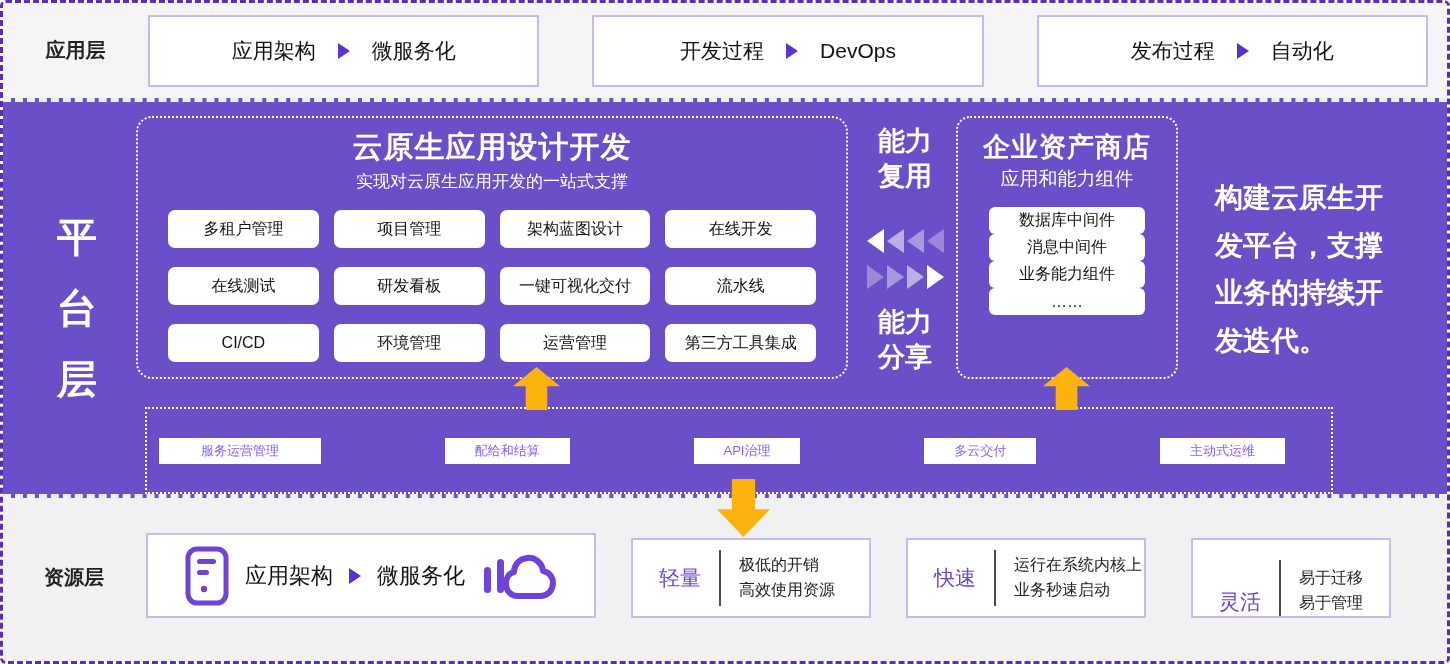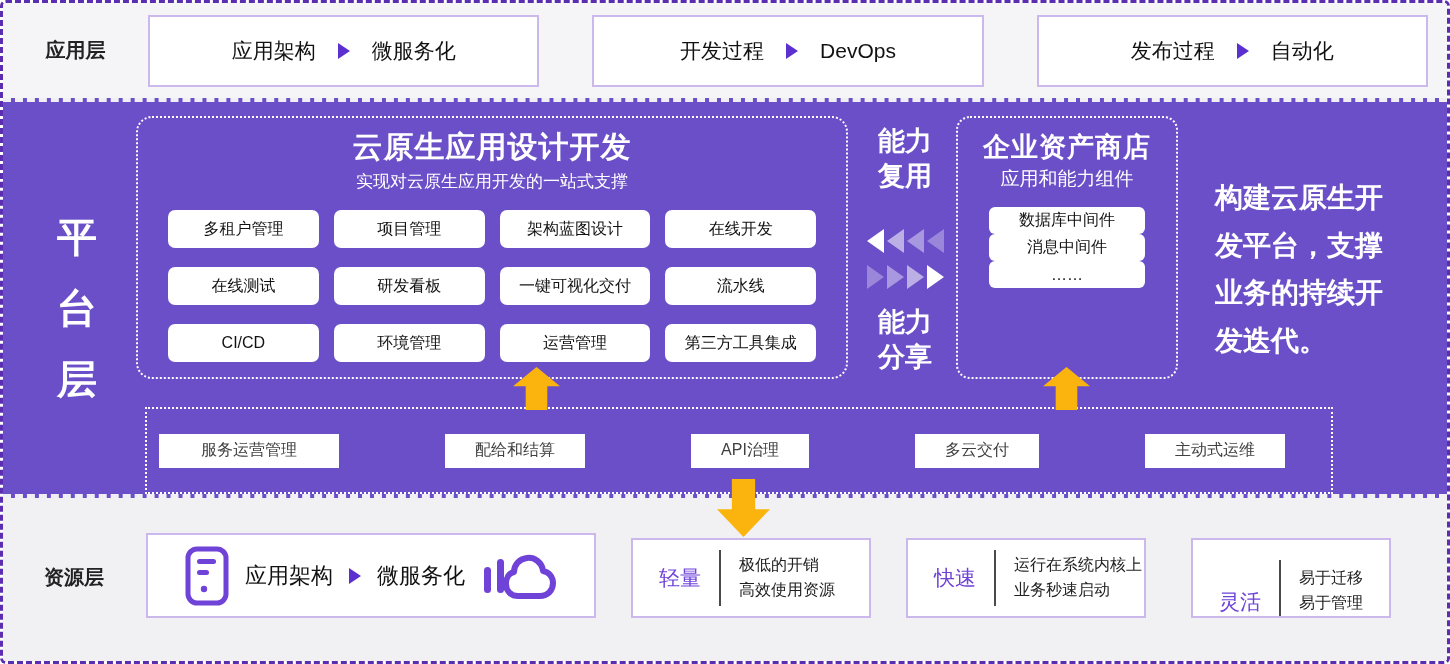--- a/index.html
+++ b/index.html
@@ -76,21 +76,21 @@
     font-size:28px; font-weight:bold; line-height:1.7; color:#fff;
     word-break:break-all; text-align:left;
   }
 
   .service-box{ left:142px; top:305px; width:1188px; height:87px; }
   .service-inner{
     height:100%; display:flex; align-items:center;
     justify-content:space-between; padding:0 46px 0 12px;
   }
   .svc-chip{
-    height:34px; background:#fff; color:#404040; font-size:16px;
+    height:26px; background:#fff; color:#8b5cf6; font-size:13px;
     display:flex; align-items:center; justify-content:center; padding:0 30px;
   }
   .svc-chip:first-child{ padding:0 42px; }
 
   .up-arrow{
     position:absolute; width:47px; height:43px; background:#FBB40D;
     clip-path:polygon(50% 0,100% 45%,73% 45%,73% 100%,27% 100%,0 45%,0 45%);
     clip-path:polygon(50% 0,100% 45%,73% 45%,73% 100%,27% 100%,27% 45%,0 45%);
   }
   .up1{ left:510px; top:265px; } .up2{ left:1040px; top:265px; }
@@ -185,20 +185,21 @@
       <div class="cap-text cap-share">能力
 分享</div>
     </div>
 
     <div class="dotted-box asset-box">
       <div class="asset-title">企业资产商店</div>
       <div class="asset-subtitle">应用和能力组件</div>
       <div class="asset-chips">
         <div class="asset-chip">数据库中间件</div>
         <div class="asset-chip">消息中间件</div>
+        <div class="asset-chip">业务能力组件</div>
         <div class="asset-chip">……</div>
       </div>
     </div>
 
     <div class="slogan">构建云原生开发平台，支撑业务的持续开发迭代。</div>
 
     <div class="dotted-box service-box">
       <div class="service-inner">
         <div class="svc-chip">服务运营管理</div>
         <div class="svc-chip">配给和结算</div>

